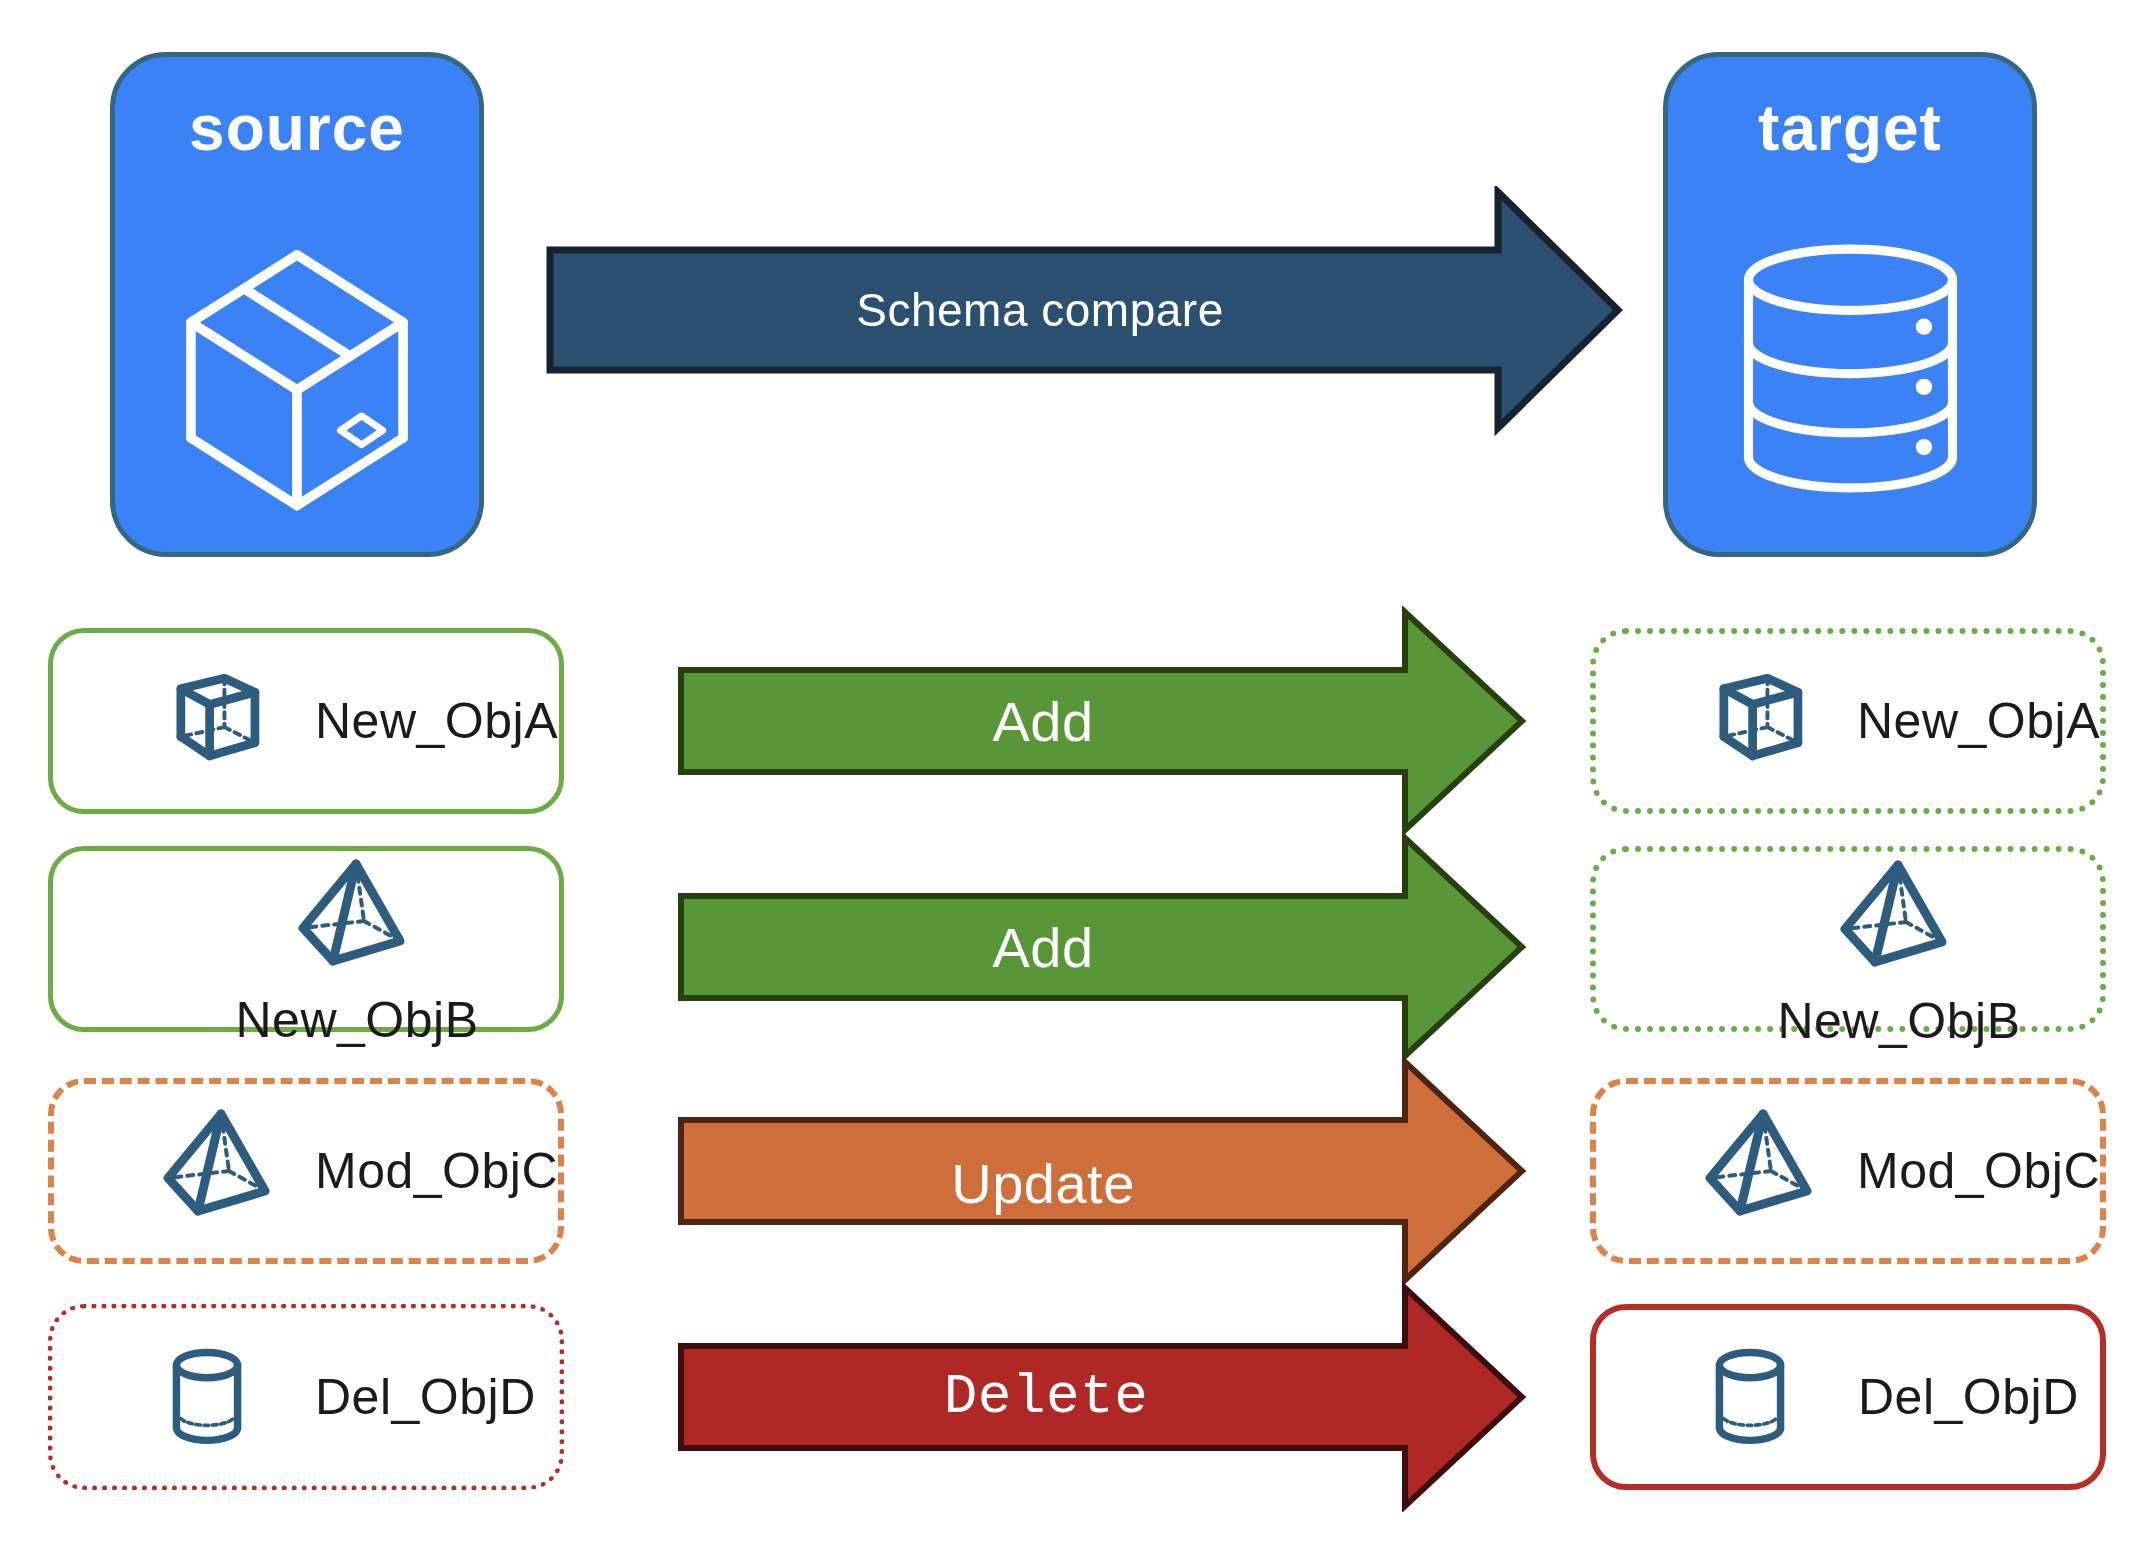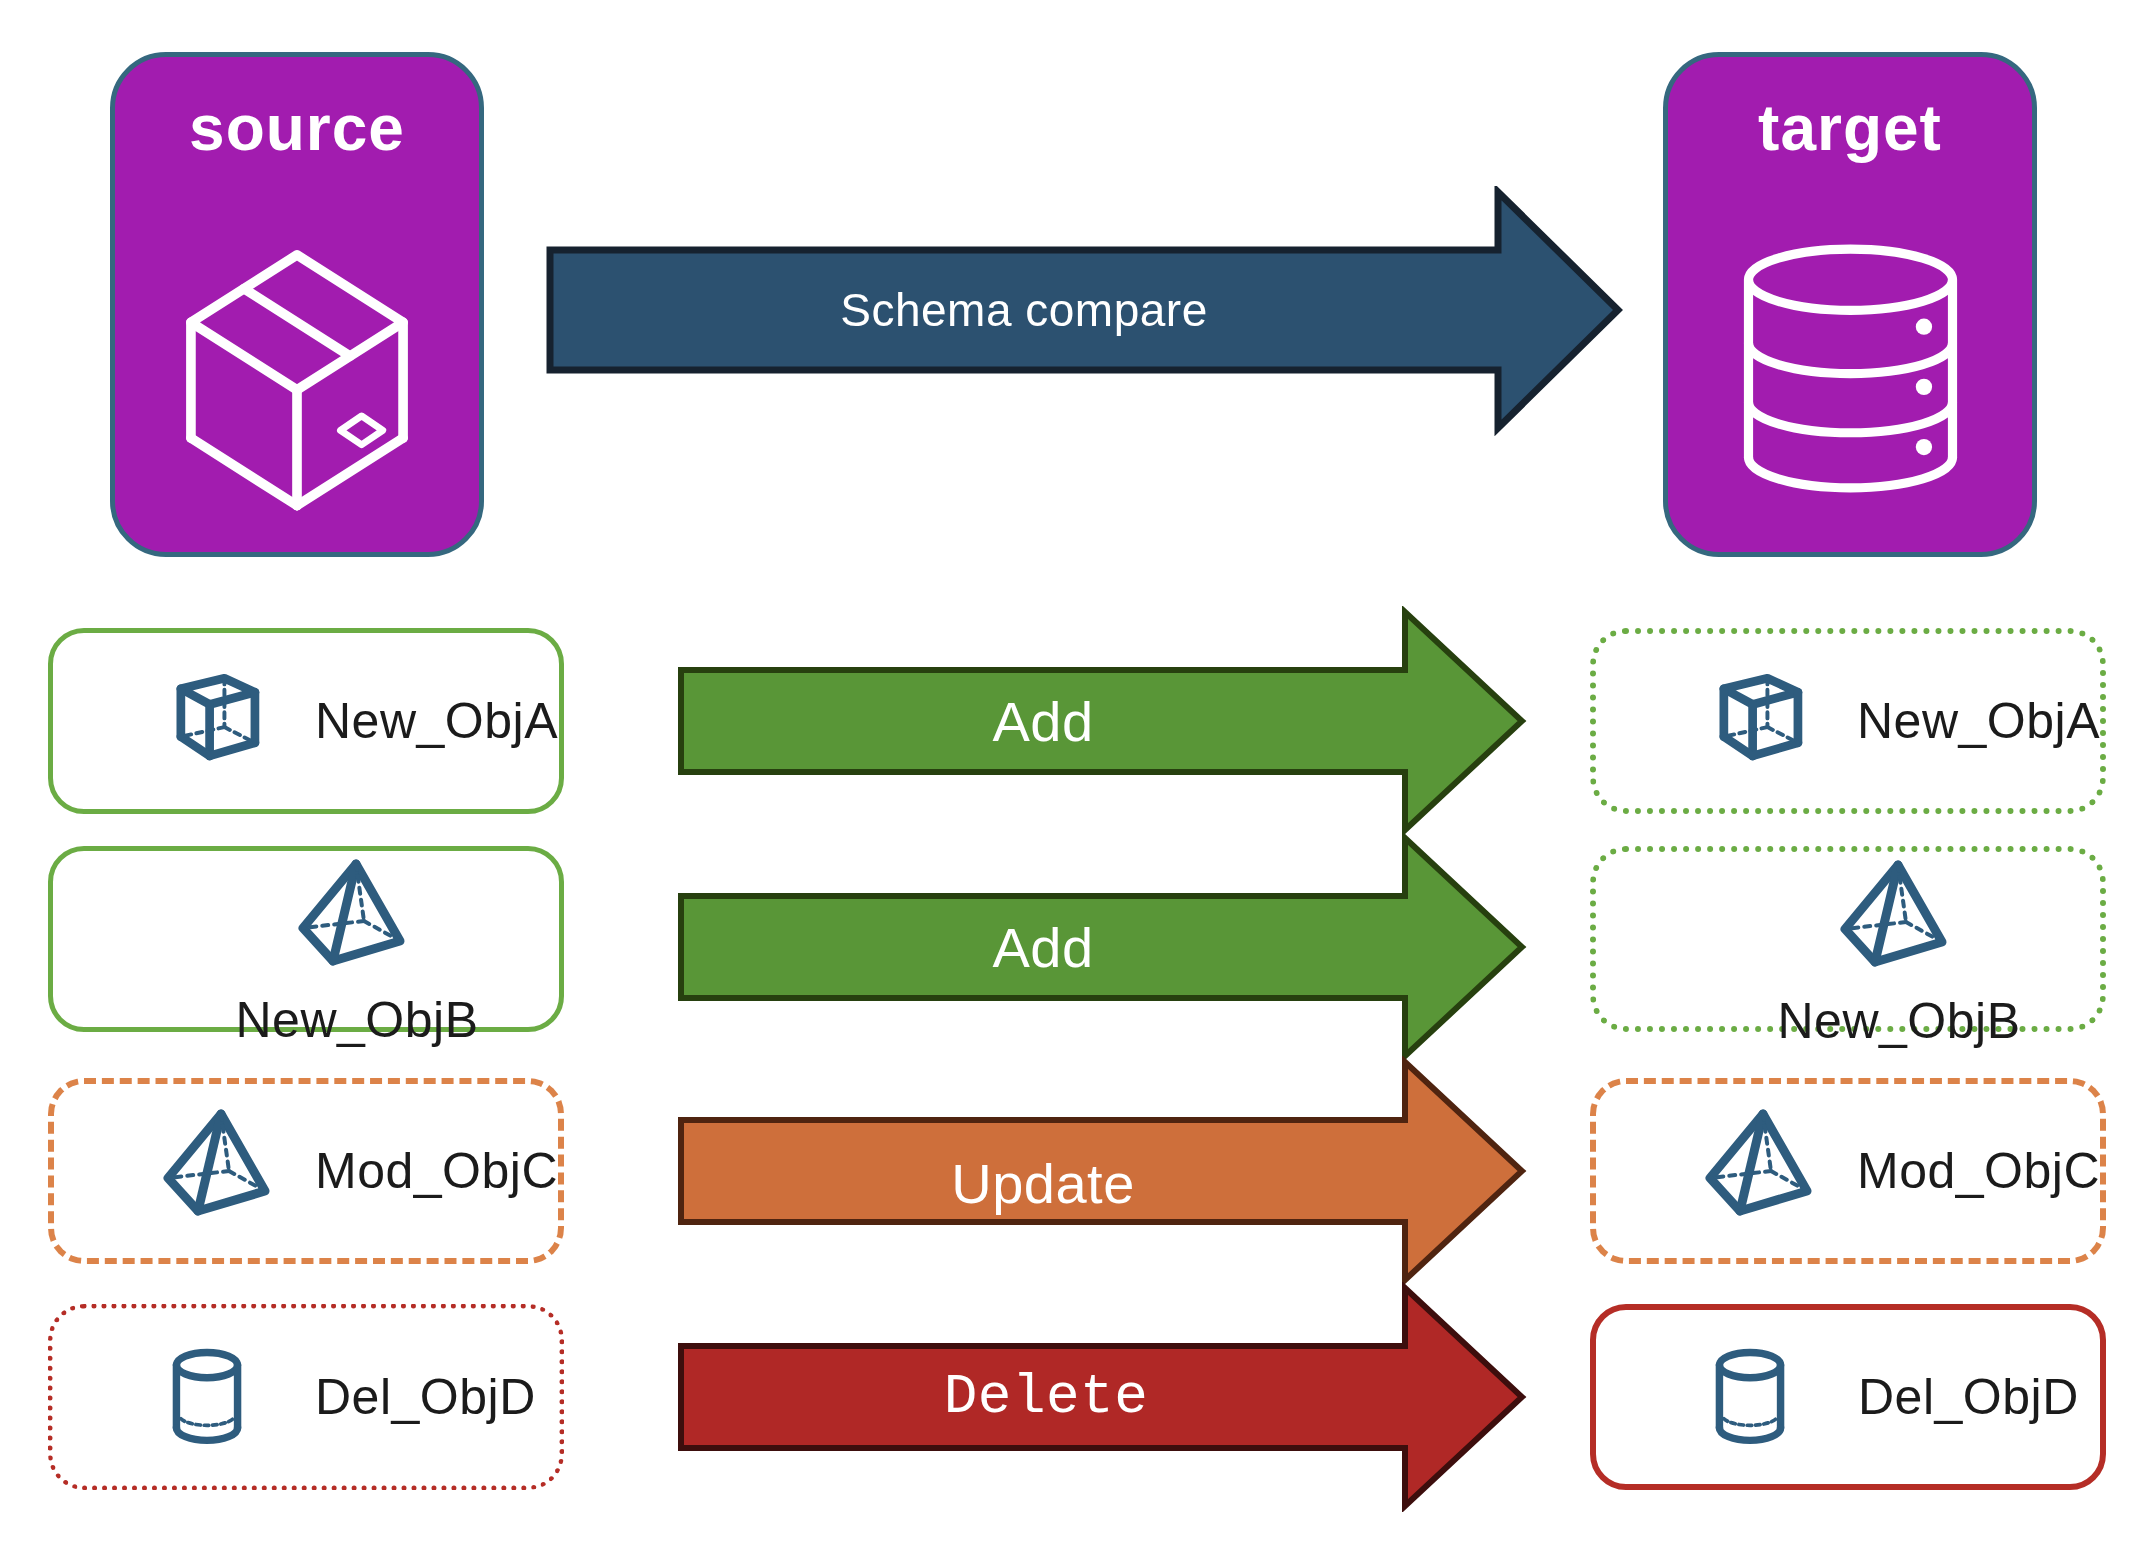--- a/index.html
+++ b/index.html
@@ -3,21 +3,21 @@
 <meta charset="utf-8">
 <style>
   * { margin:0; padding:0; box-sizing:border-box; }
   html,body { background:#ffffff; }
   body { font-family:"Liberation Sans", sans-serif; }
   #canvas { position:relative; width:2150px; height:1550px; background:#ffffff; overflow:hidden; }
 
   
   .panel {
     position:absolute; top:52px; width:374px; height:505px;
-    background:#a21caf; border:5px solid #35687F; border-radius:56px;
+    background:#3b82f6; border:5px solid #35687F; border-radius:56px;
     display:flex; flex-direction:column; align-items:center;
   }
   .panel.source { left:110px; }
   .panel.target { left:1663px;gap:20px; }
   .panel-title {
     margin-top:34px; color:#ffffff; font-size:64px; font-weight:800; letter-spacing:1px;
   }
   .panel-icon-wrap { flex:1; display:flex; align-items:center; justify-content:center; }
 
   
@@ -92,21 +92,21 @@
         <circle cx="187" cy="143" r="8" fill="#ffffff"></circle>
         <circle cx="187" cy="202" r="8" fill="#ffffff"></circle>
       </svg>
     </div>
   </div>
 
   <div class="arrow-wrap main-arrow" style="left:546px; top:186px; width:1080px; height:250px;">
     <svg width="1080" height="250" viewBox="0 0 1080 250">
       <polygon points="4,64 952,64 952,6 1072,124 952,242 952,184 4,184"></polygon>
     </svg>
-    <div class="arrow-label" style="left:4px; top:64px; width:948px; height:120px; font-size:46px;">Schema compare</div>
+    <div class="arrow-label" style="left:20px; top:64px; width:948px; height:120px; font-size:46px;">Schema compare</div>
   </div>
 
   <div class="obj-box col-left row-0 b-solid-green">
     <div class="icon-cell">
       <svg width="122" height="122" viewBox="0 0 140 140">
         <g class="icon-stroke" stroke-width="10">
           <path d="M40,33 L90,21 L125,37 L73,51 Z"></path>
           <path d="M40,33 V88"></path>
             <path d="M125,37 V95"></path>
             <path d="M73,51 V110"></path>

